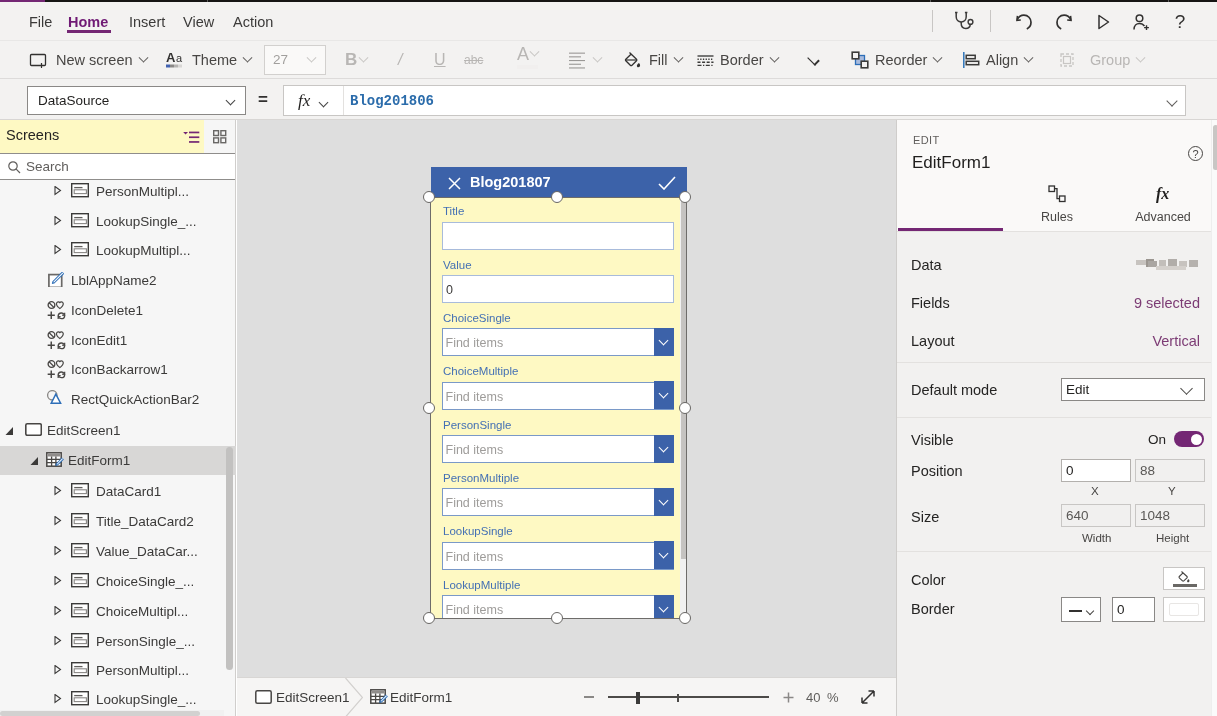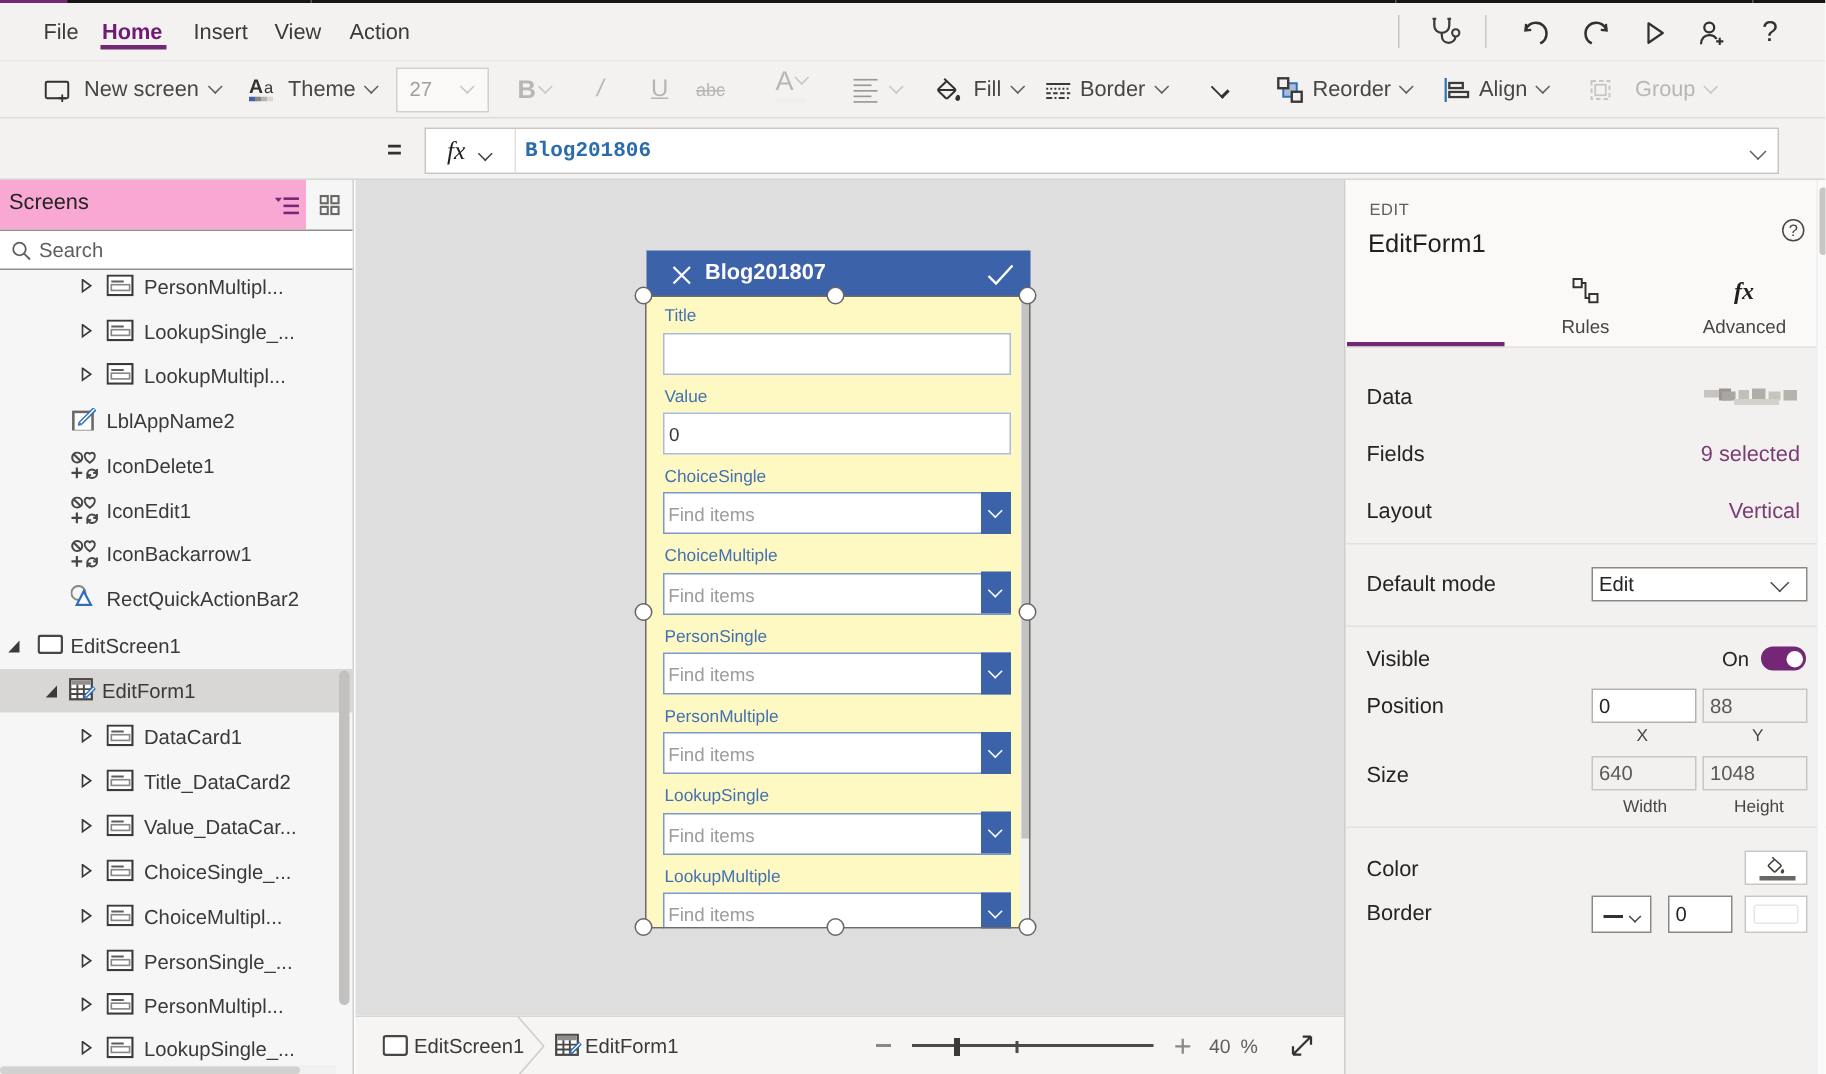--- a/index.html
+++ b/index.html
@@ -33,21 +33,21 @@
 #fbar { left:0; top:78px; width:1217px; height:42px; background:#f3f2f1; border-top:1px solid #dddbda; border-bottom:1px solid #d8d6d4; }
 #propdd { position:absolute; left:27px; top:7px; width:219px; height:29px; background:#fff; border:1px solid #8a8886; font-size:13.5px; color:#201f1e; line-height:27px; padding-left:10px; }
 #propdd .dchev { position:absolute; right:11px; top:10px; width:7px; height:7px; border-right:1.3px solid #444; border-bottom:1.3px solid #444; transform:rotate(45deg); }
 #eq { position:absolute; left:258px; top:11px; font-size:17px; color:#323130; font-weight:bold; }
 #fxbox { position:absolute; left:283px; top:6px; width:903px; height:31px; background:#fff; border:1px solid #c8c6c4; }
 #fxchev { position:absolute; right:9px; top:11px; width:8px; height:8px; border-right:1.5px solid #605e5c; border-bottom:1.5px solid #605e5c; transform:rotate(45deg); }
 #fxtext { position:absolute; left:66px; top:7px; font-family:"Liberation Mono", monospace; font-size:14px; font-weight:bold; color:#2b6cab; }
 
 
 #leftpanel { left:0; top:120px; width:236px; height:596px; background:#f6f6f6; border-right:1px solid #d0cecc; }
-#lphead { position:absolute; left:0; top:0; width:204px; height:33px; background:#f9a8d4; }
+#lphead { position:absolute; left:0; top:0; width:204px; height:33px; background:#fef9c3; }
 #lphead .t { position:absolute; left:6px; top:7px; font-size:14.5px; color:#252423; }
 #searchbox { position:absolute; left:0; top:33px; width:235px; height:27px; background:#fff; border-top:1px solid #8f8d8b; border-bottom:1px solid #8f8d8b; }
 #searchbox .ph { position:absolute; left:26px; top:5px; font-size:13.5px; color:#605e5c; }
 .trow { position:absolute; left:0; width:224px; height:29px; }
 .trow .txt { position:absolute; top:7px; font-size:13.5px; color:#3b3a39; white-space:nowrap; }
 .trow .ar { position:absolute; top:9px; }
 .trow .ic { position:absolute; top:6px; }
 .sel { background:#d8d7d6; }
 #lpscroll { position:absolute; left:224px; top:61px; width:11px; height:529px; }
 #lpthumb { position:absolute; left:2px; width:7px; border-radius:4px; background:#c2c1c0; }
@@ -209,20 +209,21 @@
     <div class="tbtn gray" style="left:1056px">
       <svg width="22" height="22" viewBox="0 0 22 22" fill="none" stroke="#c8c6c4">
         <rect x="5" y="5" width="12" height="12" stroke-width="1.3" stroke-dasharray="3 2"></rect>
         <rect x="7.5" y="7.5" width="7" height="7" stroke-width="1.2"></rect>
       </svg>
       <span style="margin-left:6px">Group</span>
         <span class="chev gchev"></span>
     </div>
   </div>
   <div class="abs" id="fbar">
+    <div id="propdd">DataSource<span class="dchev"></span></div>
     <div id="eq">=</div>
     <div id="fxbox">
       <svg width="26" height="18" viewBox="0 0 26 18" style="position:absolute; left:14px; top:6px">
         <text x="0" y="14" font-family="Liberation Serif" font-style="italic" font-size="17" fill="#201f1e">fx</text>
       </svg>
       <span style="position:absolute; left:36px; top:13px; width:7px; height:7px; border-right:1.3px solid #444; border-bottom:1.3px solid #444; transform:rotate(45deg)"></span>
       <div id="fxtext">Blog201806</div>
       <div style="position:absolute; left:59px; top:0; width:1px; height:29px; background:#e3e1df"></div>
       <div id="fxchev"></div>
     </div>

